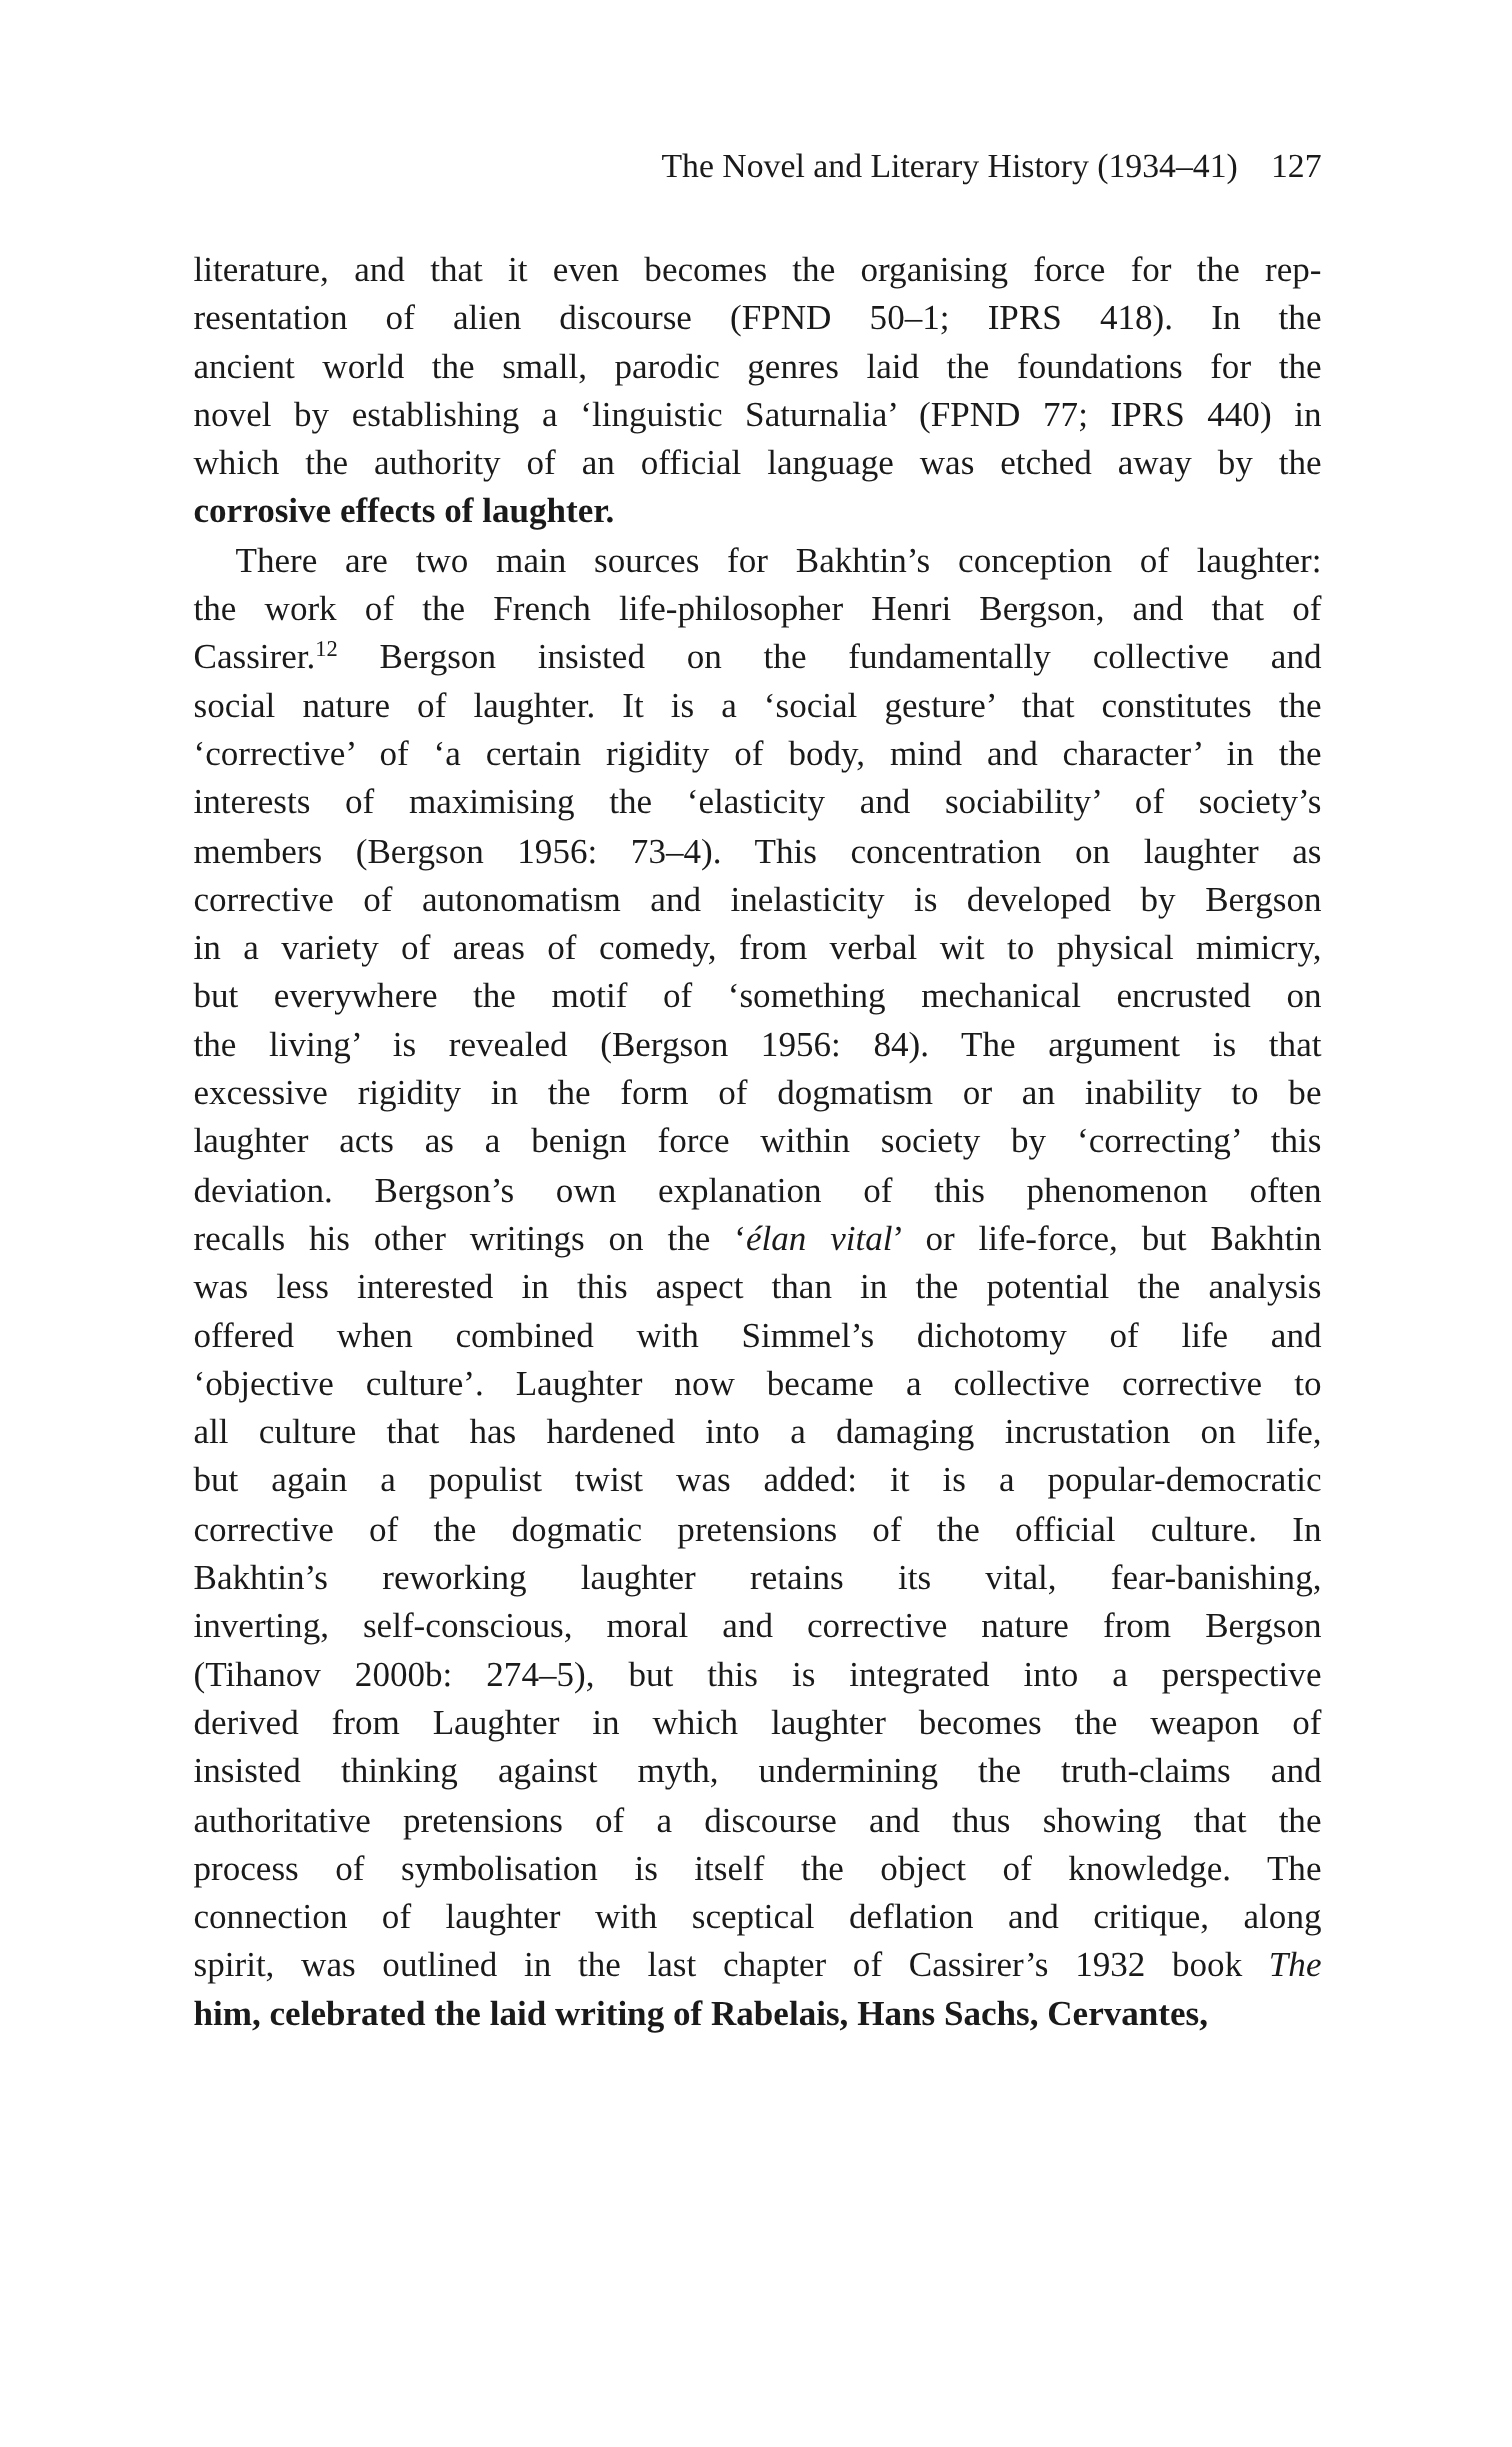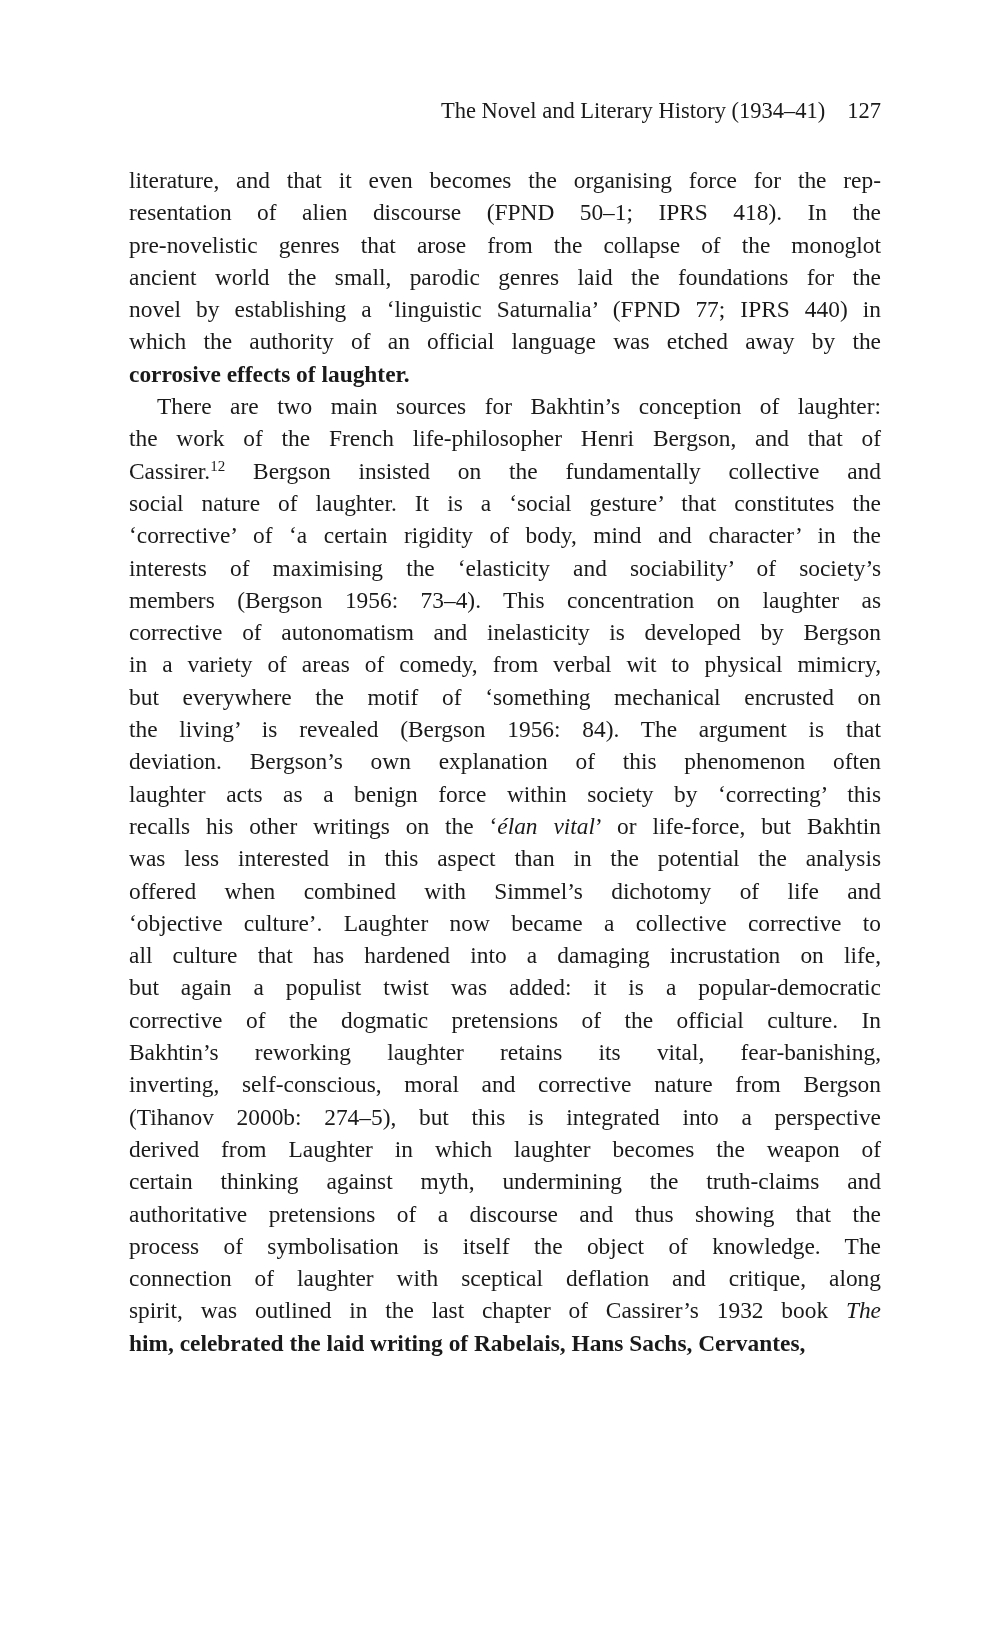--- a/index.html
+++ b/index.html
@@ -68,52 +68,52 @@
 
 <div class="page">
   <div class="running-head">
     <span class="title">The Novel and Literary History (1934–41)</span><span class="page-number">127</span>
   </div>
 
   <div class="body-text" id="body-text">
       <div class="paragraph">
         <span class="line"><span>literature, and that it even becomes the organising force for the rep-</span></span>
         <span class="line"><span>resentation of alien discourse (FPND 50–1; IPRS 418). In the</span></span>
-        <span class="line"><span>pre-novelistic genres that arose from the collapse of the monoglot</span></span>
         <span class="line"><span>ancient world the small, parodic genres laid the foundations for the</span></span>
         <span class="line"><span>novel by establishing a ‘linguistic Saturnalia’ (FPND 77; IPRS 440) in</span></span>
         <span class="line"><span>which the authority of an official language was etched away by the</span></span>
         <span class="line last"><span>corrosive effects of laughter.</span></span>
       </div>
       <div class="paragraph">
         <span class="line indent"><span>There are two main sources for Bakhtin’s conception of laughter:</span></span>
         <span class="line"><span>the work of the French life-philosopher Henri Bergson, and that of</span></span>
         <span class="line"><span>Cassirer.</span><sup class="fn">12</sup><span> Bergson insisted on the fundamentally collective and</span></span>
         <span class="line"><span>social nature of laughter. It is a ‘social gesture’ that constitutes the</span></span>
         <span class="line"><span>‘corrective’ of ‘a certain rigidity of body, mind and character’ in the</span></span>
         <span class="line"><span>interests of maximising the ‘elasticity and sociability’ of society’s</span></span>
         <span class="line"><span>members (Bergson 1956: 73–4). This concentration on laughter as</span></span>
         <span class="line"><span>corrective of autonomatism and inelasticity is developed by Bergson</span></span>
         <span class="line"><span>in a variety of areas of comedy, from verbal wit to physical mimicry,</span></span>
         <span class="line"><span>but everywhere the motif of ‘something mechanical encrusted on</span></span>
         <span class="line"><span>the living’ is revealed (Bergson 1956: 84). The argument is that</span></span>
+        <span class="line"><span>excessive rigidity in the form of dogmatism or an inability to be</span></span>
+        <span class="line"><span>laughter acts as a benign force within society by ‘correcting’ this</span></span>
         <span class="line"><span>deviation. Bergson’s own explanation of this phenomenon often</span></span>
-        <span class="line"><span>laughter acts as a benign force within society by ‘correcting’ this</span></span>
         <span class="line"><span>recalls his other writings on the ‘</span><span class="seg-italic">élan vital</span><span>’ or life-force, but Bakhtin</span></span>
         <span class="line"><span>was less interested in this aspect than in the potential the analysis</span></span>
         <span class="line"><span>offered when combined with Simmel’s dichotomy of life and</span></span>
         <span class="line"><span>‘objective culture’. Laughter now became a collective corrective to</span></span>
         <span class="line"><span>all culture that has hardened into a damaging incrustation on life,</span></span>
         <span class="line"><span>but again a populist twist was added: it is a popular-democratic</span></span>
         <span class="line"><span>corrective of the dogmatic pretensions of the official culture. In</span></span>
         <span class="line"><span>Bakhtin’s reworking laughter retains its vital, fear-banishing,</span></span>
         <span class="line"><span>inverting, self-conscious, moral and corrective nature from Bergson</span></span>
         <span class="line"><span>(Tihanov 2000b: 274–5), but this is integrated into a perspective</span></span>
         <span class="line"><span>derived from Laughter in which laughter becomes the weapon of</span></span>
-        <span class="line"><span>certain thinking against myth, undermining the truth-claims and</span></span>
+        <span class="line"><span>insisted thinking against myth, undermining the truth-claims and</span></span>
         <span class="line"><span>authoritative pretensions of a discourse and thus showing that the</span></span>
         <span class="line"><span>process of symbolisation is itself the object of knowledge. The</span></span>
         <span class="line"><span>connection of laughter with sceptical deflation and critique, along</span></span>
         <span class="line"><span>spirit, was outlined in the last chapter of Cassirer’s 1932 book </span><span class="seg-italic">The</span></span>
         <span class="line last"><span>him, celebrated the laid writing of Rabelais, Hans Sachs, Cervantes,</span></span>
       </div>
     </div>
 </div>
 
 </body></html>

